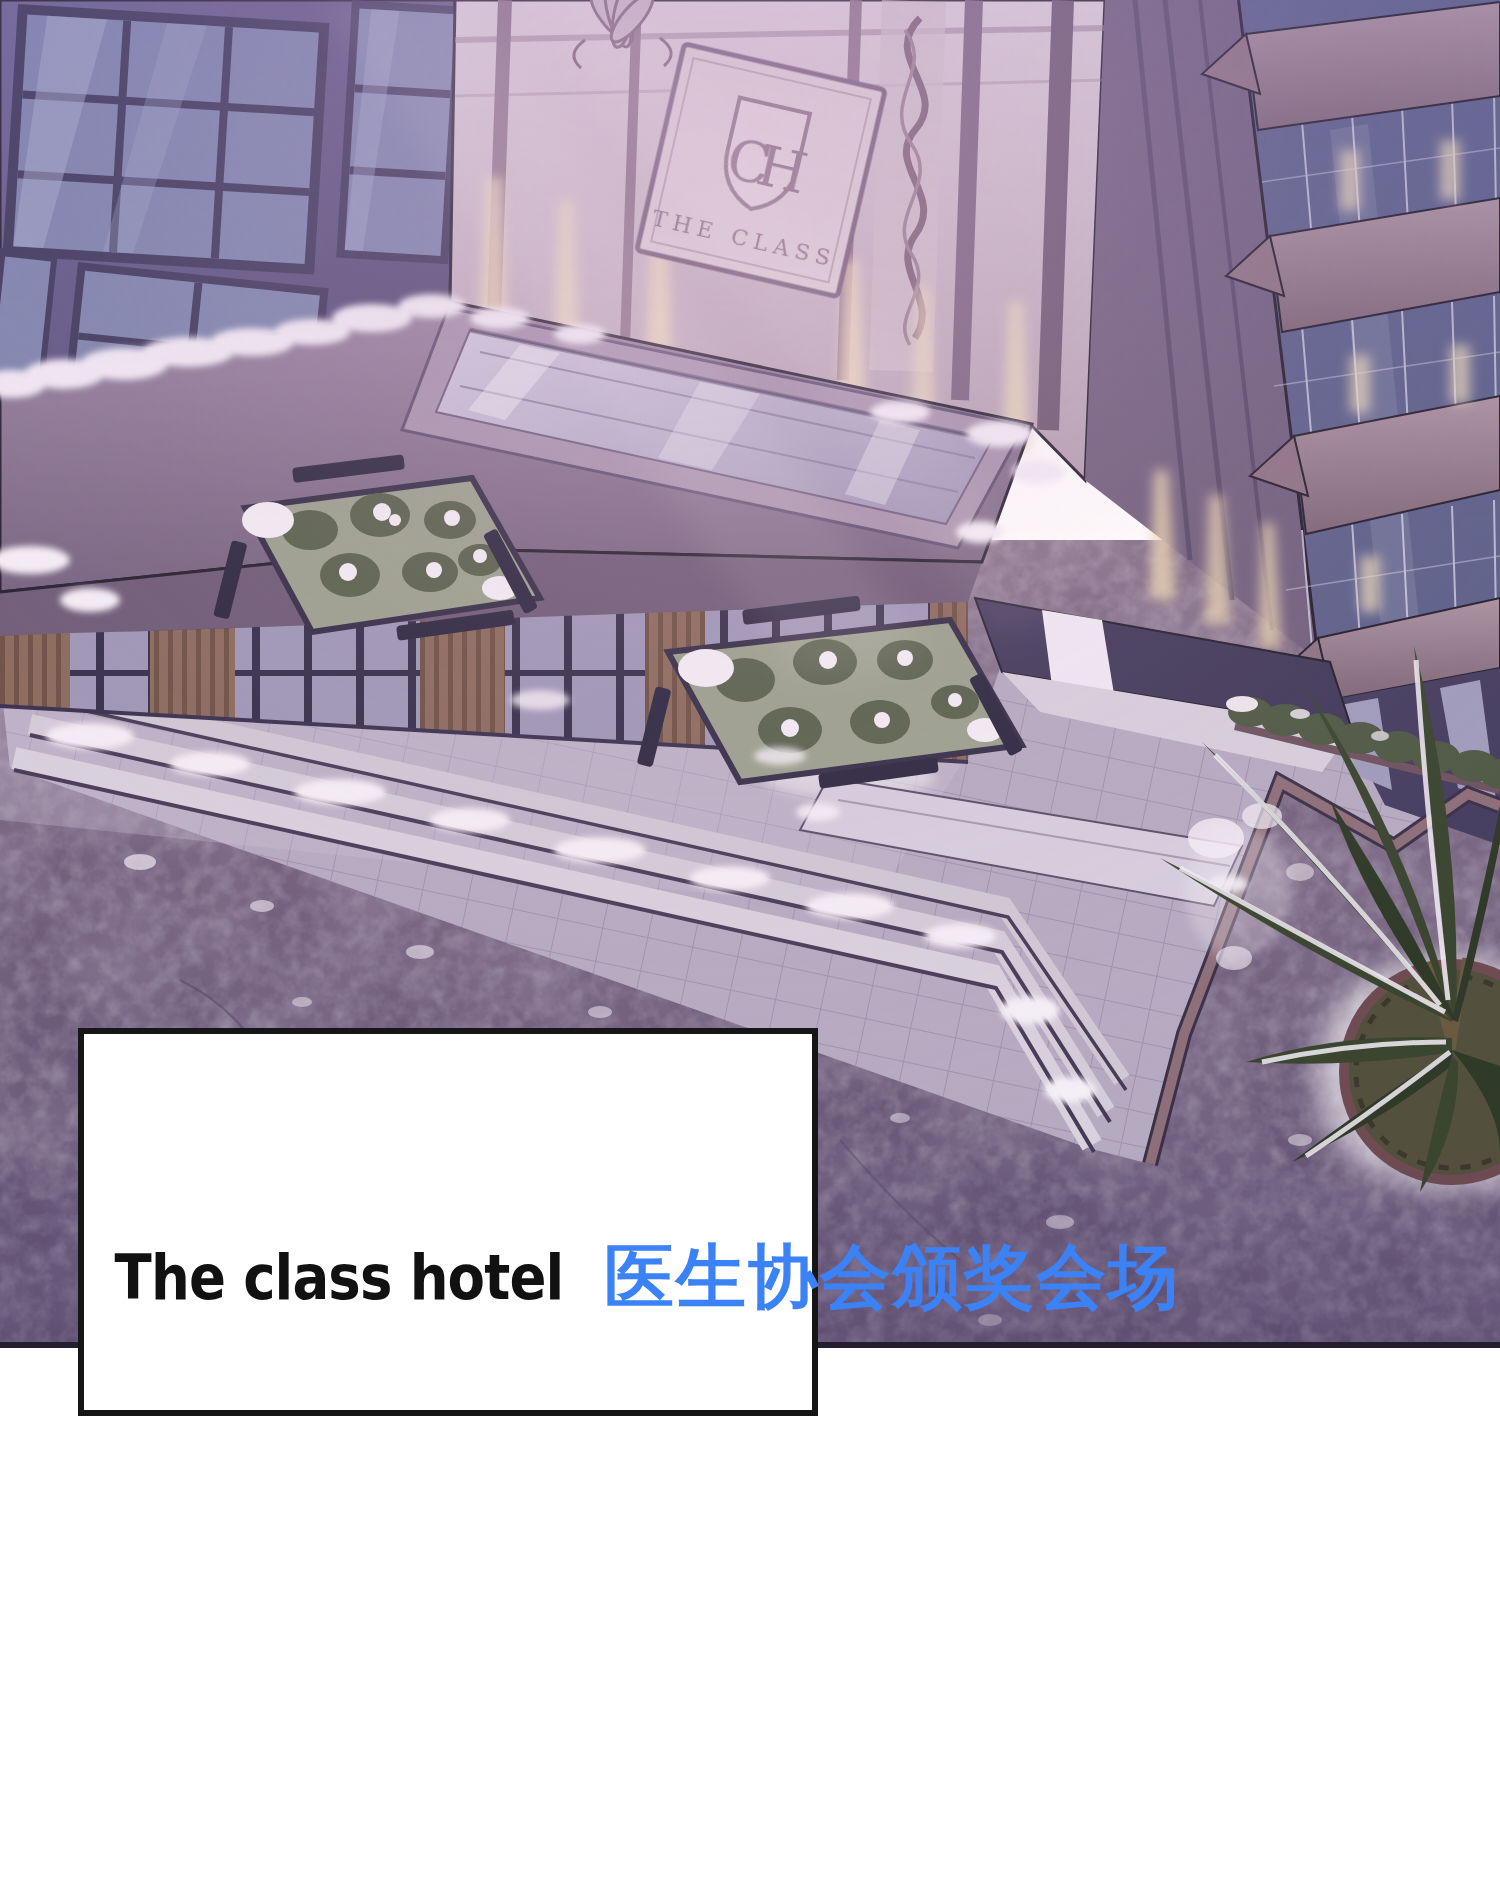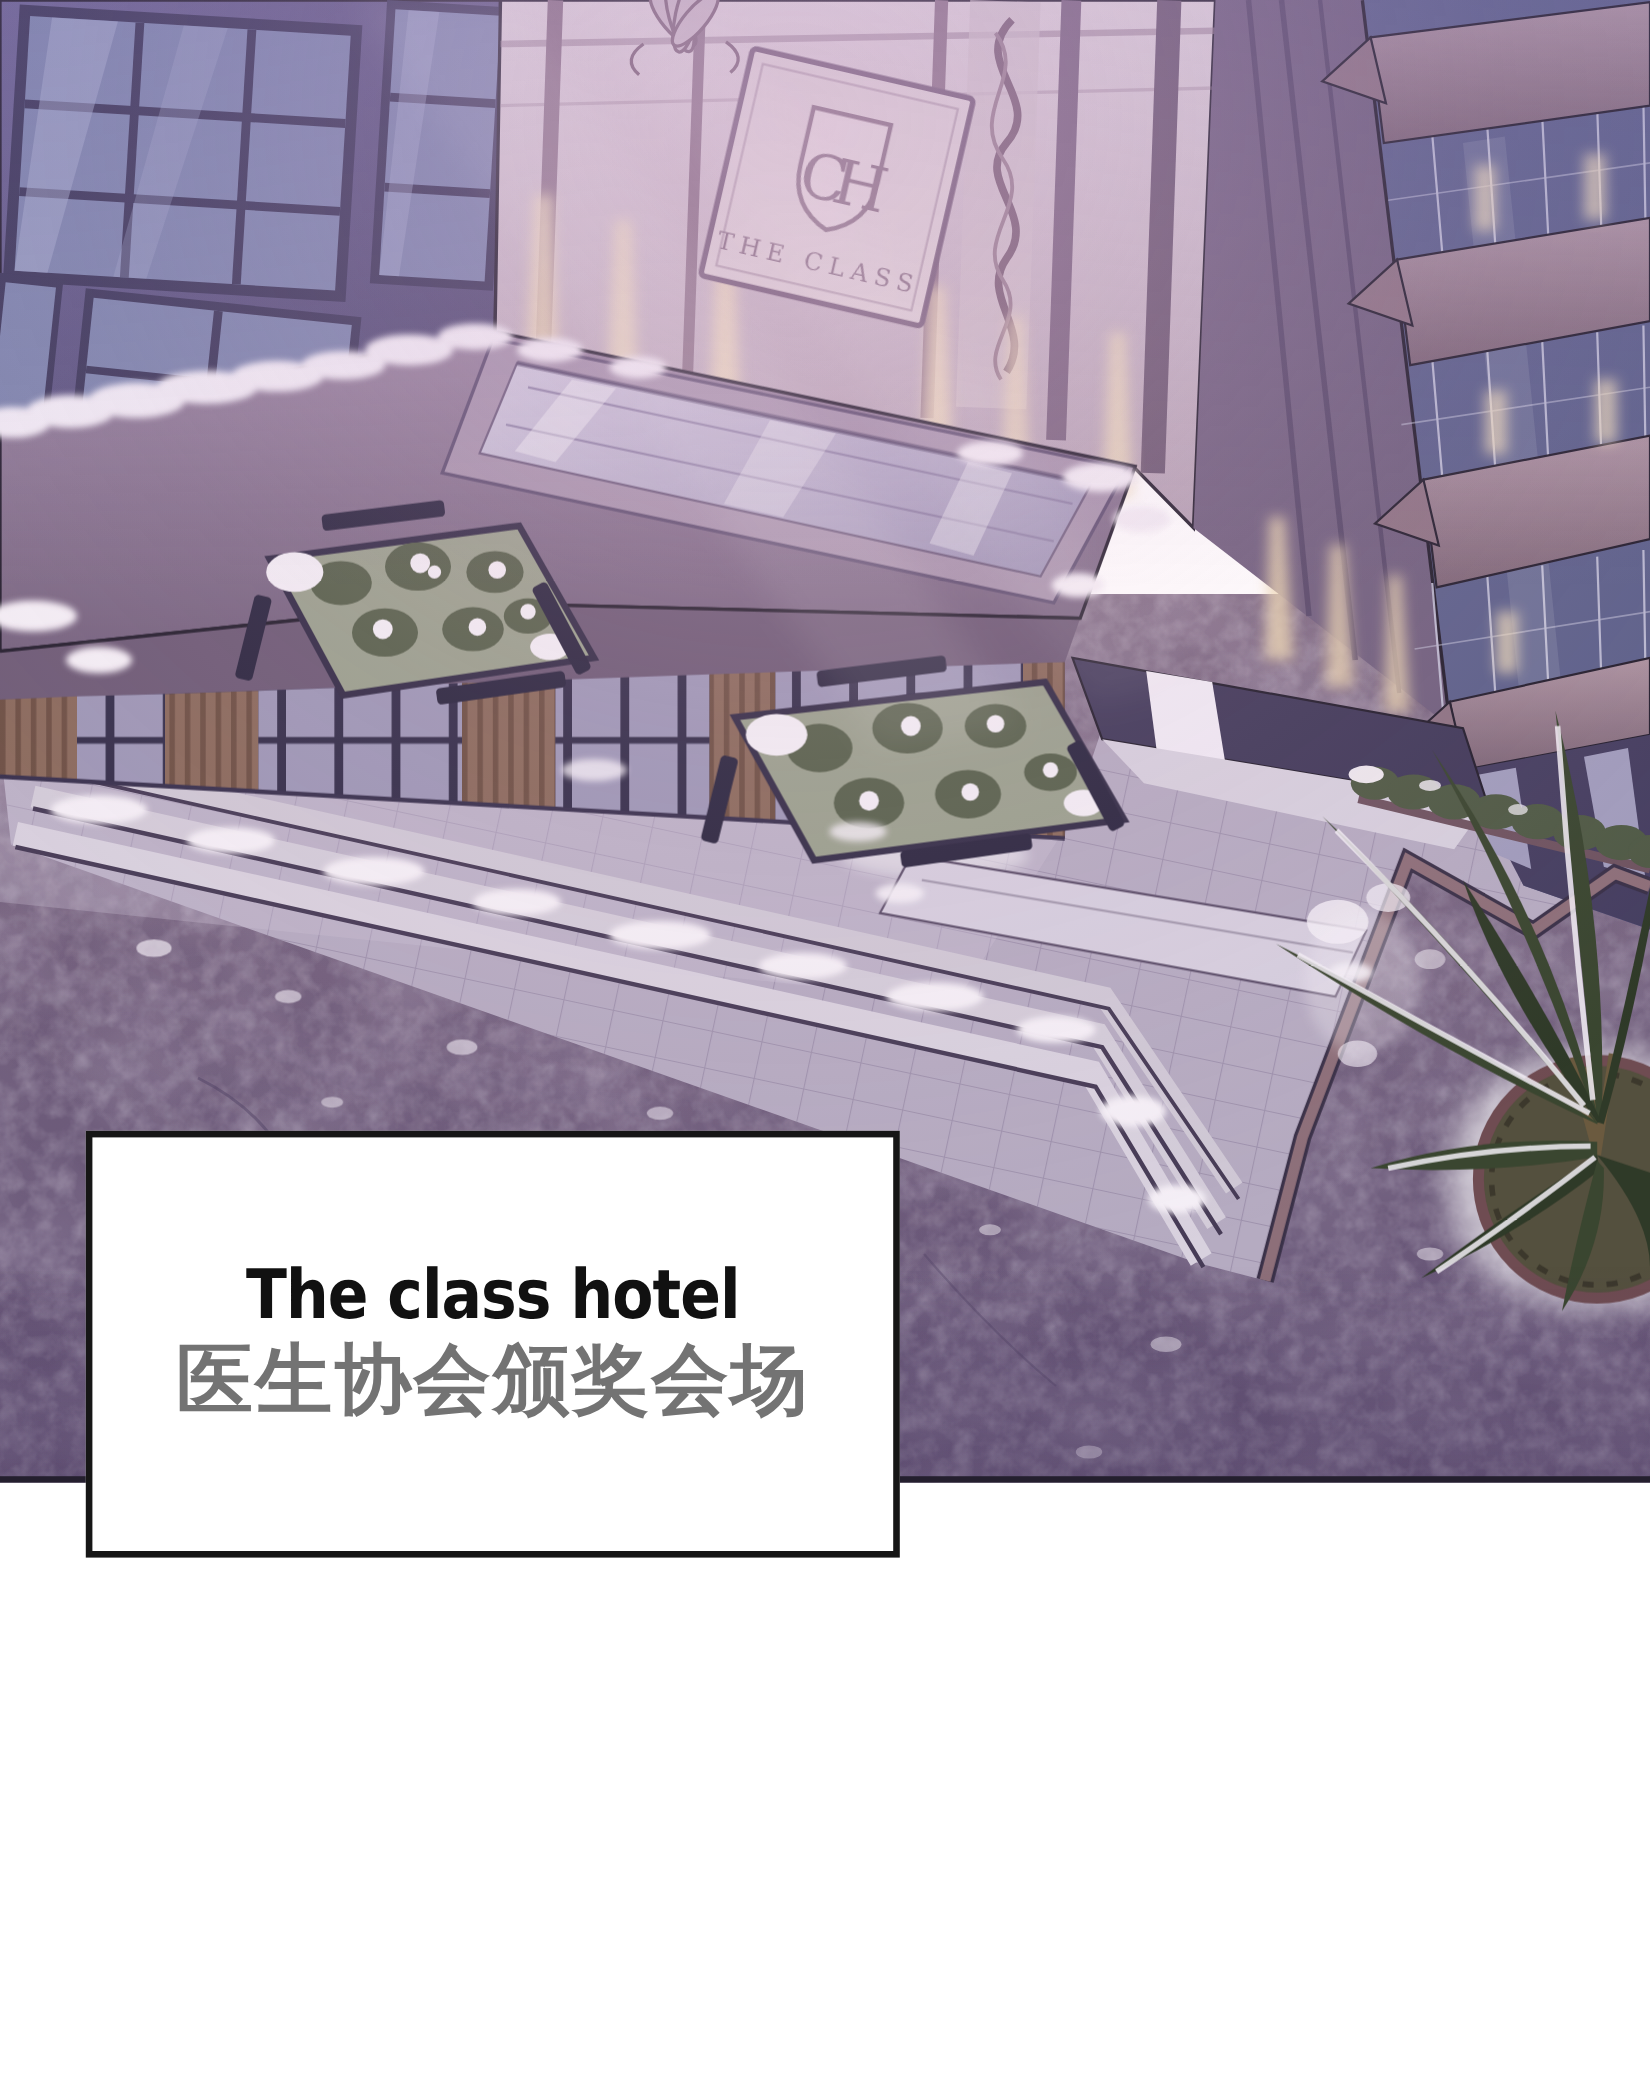--- a/index.html
+++ b/index.html
@@ -3,29 +3,29 @@
 <meta charset="utf-8">
 <style>
   html,body{margin:0;padding:0;background:#ffffff;}
   .page{position:relative;width:1500px;height:1890px;background:#ffffff;overflow:hidden;
         font-family:"DejaVu Sans","Liberation Sans",sans-serif;}
   .artwork{position:absolute;left:0;top:0;width:1500px;height:1348px;}
   .artwork svg{display:block;width:1500px;height:1348px;}
   .caption-box{
     position:absolute;left:78px;top:1028px;width:740px;height:388px;
     background:#ffffff;border:6px solid #161616;box-sizing:border-box;
-    display:flex;flex-direction:column;align-items:center;justify-content:flex-start;
+    display:flex;align-items:center;justify-content:flex-start;
     padding-top:112px;gap:10px;z-index:5;
   }
   .cap-en{
     font-size:62px;font-weight:700;color:#111111;line-height:1.0;
     transform:scaleX(.88);transform-origin:center;white-space:nowrap;letter-spacing:-1px;
   }
   .cap-zh{
-    font-size:70px;font-weight:700;color:#737373;line-height:1.05;
+    font-size:70px;font-weight:700;color:#3b82f6;line-height:1.05;
     letter-spacing:2px;white-space:nowrap;
   }
 </style>
 </head>
 <body>
 
 <div class="page">
   <div class="artwork">
     <svg viewBox="0 0 1500 1348" xmlns="http://www.w3.org/2000/svg">
       <defs>

